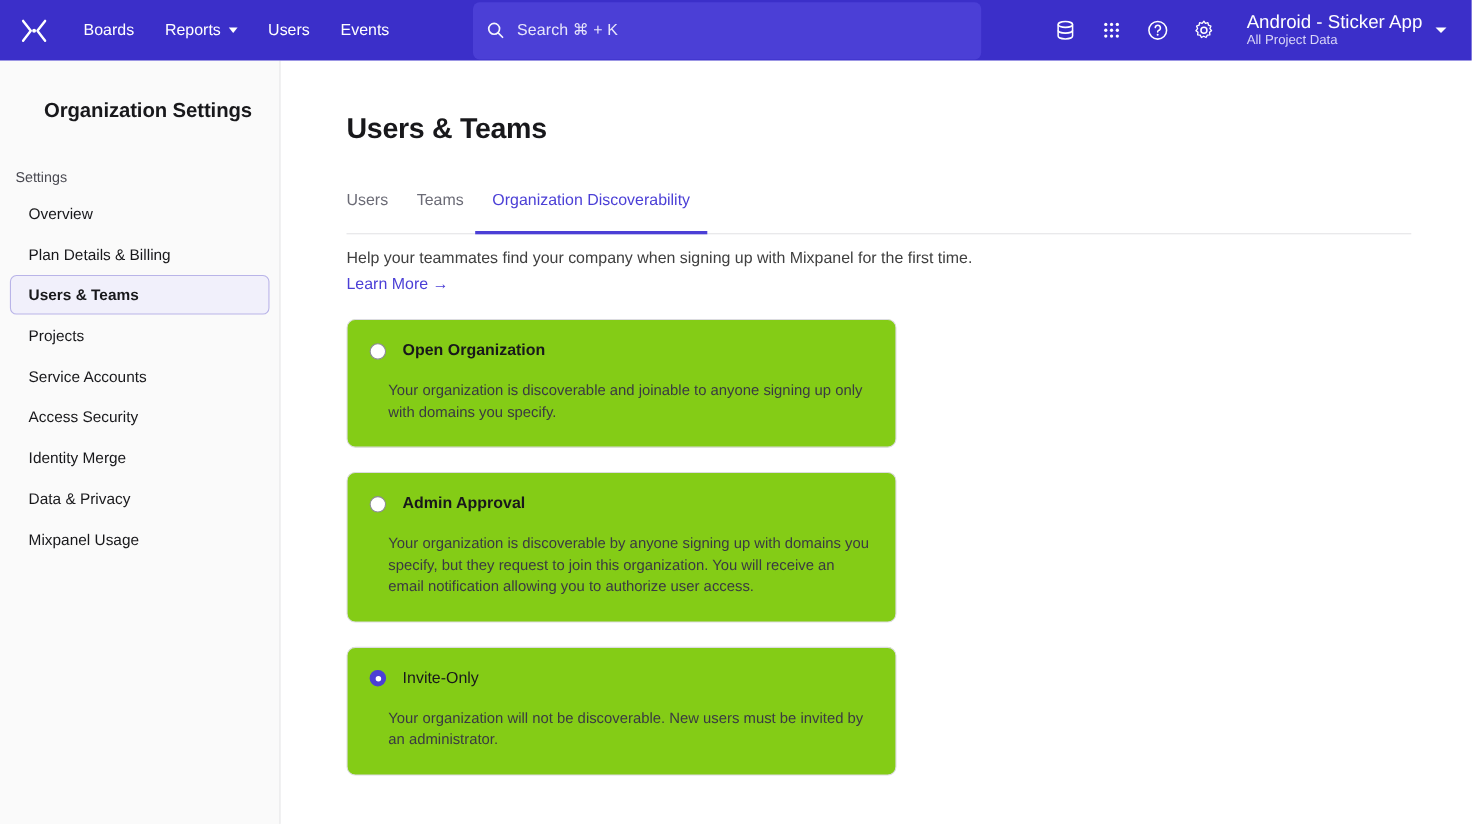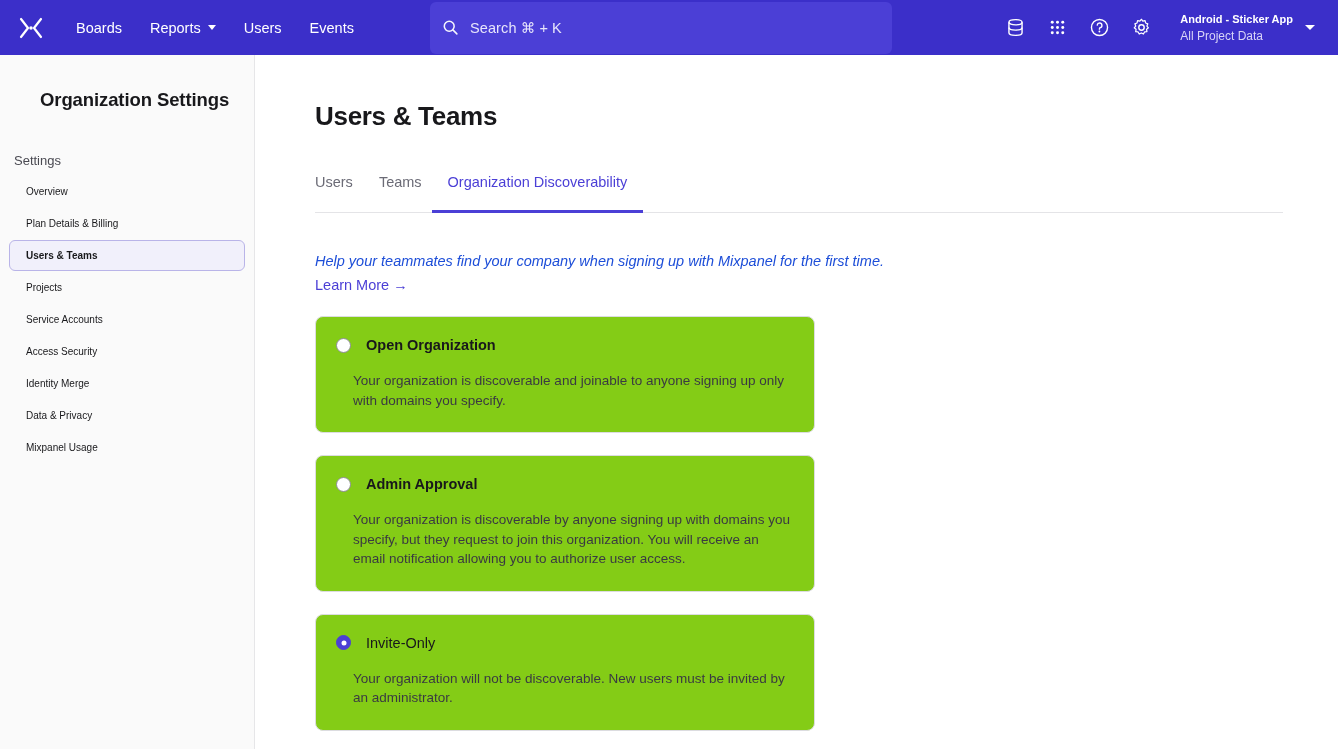--- a/index.html
+++ b/index.html
@@ -89,21 +89,21 @@
   .icon-btn svg { width: 21px; height: 21px; }
   .project-box {
     display: flex;
     align-items: center;
     gap: 12px;
     margin-left: 10px;
     padding: 2px 4px 2px 6px;
     cursor: pointer;
     border-radius: 4px;
   }
-  .proj-name { font-size: 11px; font-weight: bold; color: #ffffff; line-height: 17px; }
+  .proj-name { font-size: 17px; font-weight: normal; color: #ffffff; line-height: 17px; }
   .proj-sub { font-size: 12px; color: #d8d4f7; line-height: 16px; }
   .caret-down {
     width: 0; height: 0;
     border-left: 5px solid transparent;
     border-right: 5px solid transparent;
     border-top: 5.5px solid #ffffff;
   }
 
   
   .body {
@@ -125,21 +125,21 @@
     letter-spacing: -0.1px;
   }
   .side-section {
     font-size: 13px;
     color: #4a4a52;
     padding: 0 0 0 14px;
     margin-top: 42px;
     margin-bottom: 8px;
   }
   .side-item {
-    font-size: 10px;
+    font-size: 14px;
     color: #18181b;
     padding: 9px 12px 9px 16px;
     margin: 1px 9px;
     border-radius: 6px;
     cursor: pointer;
     border: 1px solid transparent;
   }
   .side-item.active {
     background: #f1f0fb;
     border: 1px solid #b9b4e8;
@@ -177,25 +177,24 @@
   .tab.active { color: #4b3fd6; }
   .tab.active::after {
     content: "";
     position: absolute;
     left: -16px; right: -16px;
     bottom: -1px;
     height: 3px;
     background: #4b3fd6;
   }
   .desc {
-    margin-top: 38px;
-    font-size: 14.5px;
-    color: #1d4ed8;
+    margin-top: 12px;
+    font-size: 14.5px;
+    color: #404040;
     line-height: 20px;
-    font-style: italic;
   }
   .link {
     color: #4b3fd6;
     font-size: 14.5px;
     text-decoration: none;
     cursor: pointer;
     display: inline-block;
     margin-top: 6px;
   }
 

